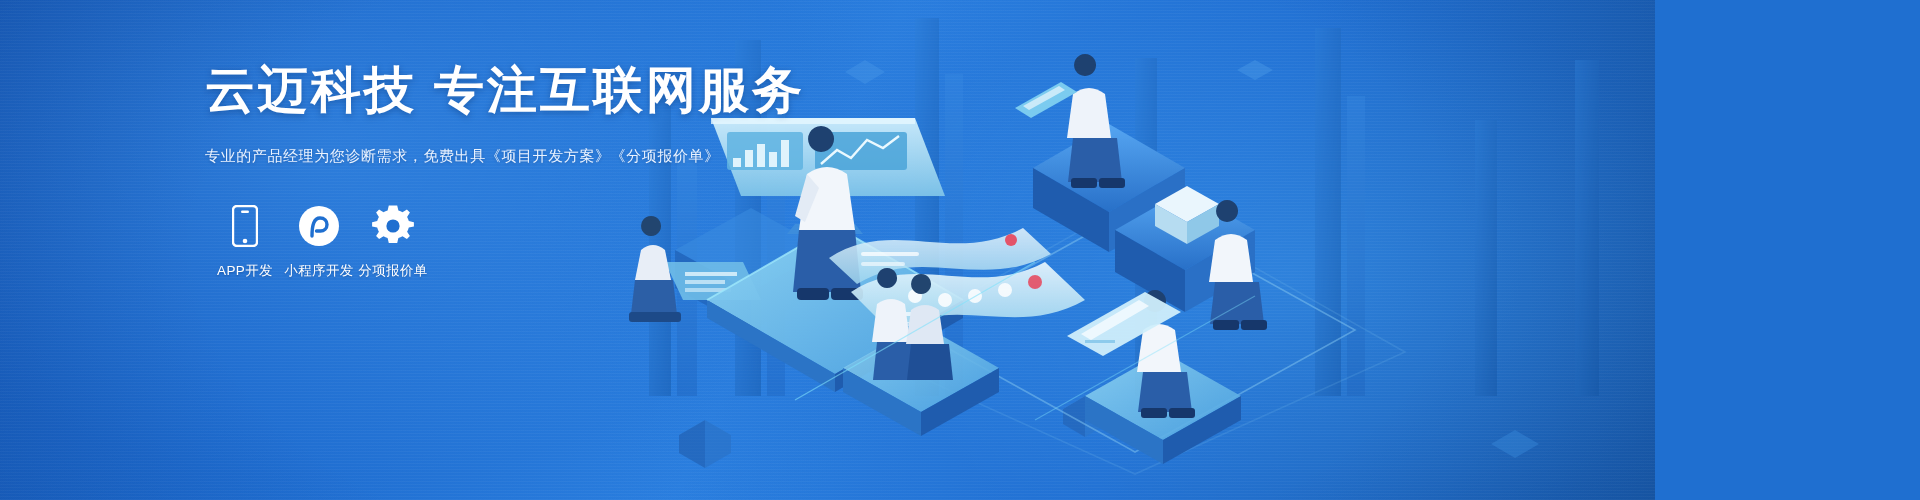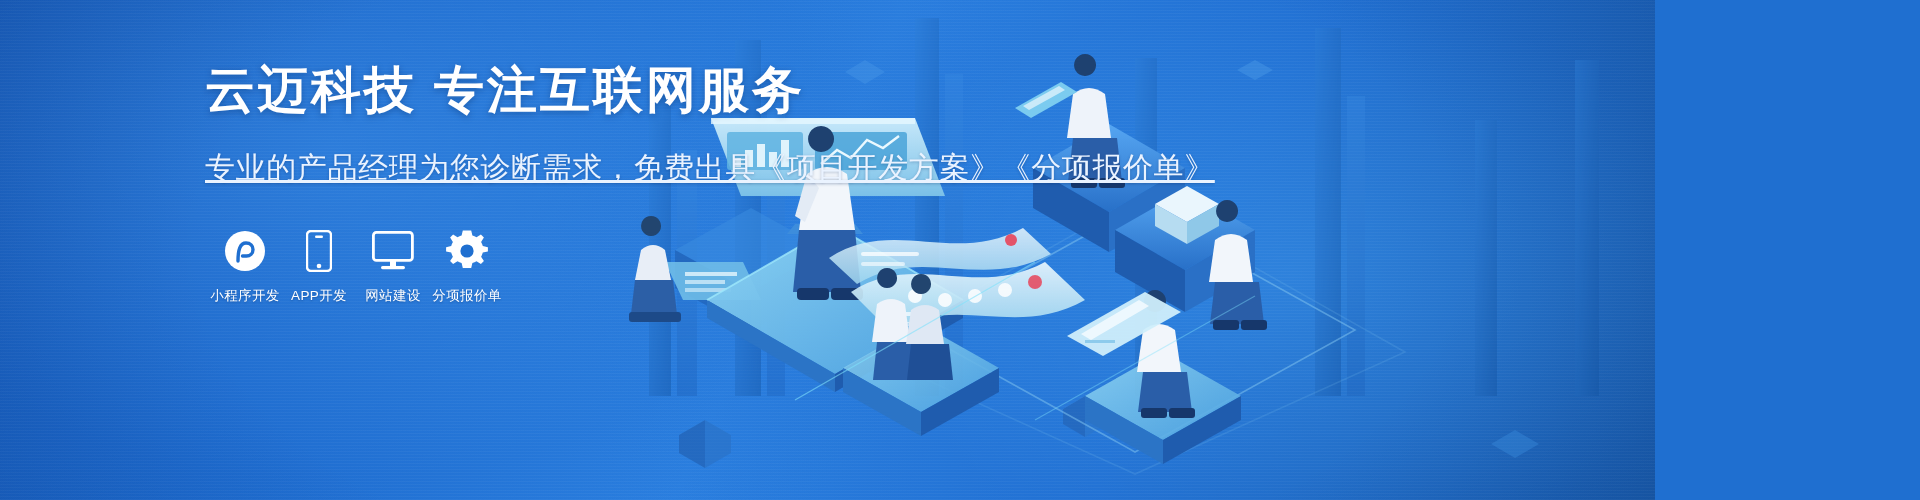--- a/index.html
+++ b/index.html
@@ -28,24 +28,23 @@
   }
 
   
   #left { position:absolute; left:205px; top:62px; width:700px; z-index:40; }
   #headline {
     font-size:50px; font-weight:bold; color:#ffffff; letter-spacing:3px;
     line-height:1.12; white-space:nowrap;
     text-shadow:0 2px 6px rgba(4,40,95,0.35);
   }
   .sub {
-    font-size:30px; color:#eaf3ff; letter-spacing:0.6px;
+    font-size:15px; color:#eaf3ff; letter-spacing:0.6px;
     line-height:1.62; white-space:nowrap;
     text-shadow:0 1px 3px rgba(4,40,95,0.30);
-    text-decoration:underline;
   }
   #subwrap { margin-top:26px; }
 
   
   #iconrow { display:flex; align-items:flex-start; margin-top:36px; }
   .icon-item { width:80px; display:flex; flex-direction:column; align-items:center; }
   .icon-item + .icon-item { margin-left:-6px; }
   .ic { height:44px; display:flex; align-items:center; justify-content:center; }
   .ic svg { display:block; }
   .icon-label {
@@ -280,50 +279,40 @@
     <div id="headline">云迈科技 专注互联网服务</div>
 
     <div id="subwrap">
       <div class="sub">专业的产品经理为您诊断需求，免费出具《项目开发方案》《分项报价单》</div>
     </div>
 
     <div id="iconrow">
 
       <div class="icon-item">
         <div class="ic">
-          <svg width="42" height="42" viewBox="0 0 42 42" xmlns="http://www.w3.org/2000/svg">
-            <circle cx="21" cy="21" r="20" fill="#ffffff"></circle>
-            <path d="M14 31 C14 20 16 13 22 13 C26.5 13 29 16 29 19.5 C29 23.5 26 26 22.5 26 L18.5 26" fill="none" stroke="#1f6fd0" stroke-width="3.4" stroke-linecap="round"></path>
-          </svg>
-        </div>
-        <div class="icon-label">小程序开发</div>
-      </div>
-
-      <div class="icon-item">
-        <div class="ic">
           <svg width="26" height="42" viewBox="0 0 26 42" xmlns="http://www.w3.org/2000/svg">
             <rect x="1" y="1" width="24" height="40" rx="4" fill="none" stroke="#ffffff" stroke-width="2.4"></rect>
             <rect x="9" y="5.5" width="8" height="2.6" rx="1.3" fill="#ffffff"></rect>
             <circle cx="13" cy="36" r="2.3" fill="#ffffff"></circle>
           </svg>
         </div>
         <div class="icon-label">APP开发</div>
       </div>
 
-
       <div class="icon-item">
         <div class="ic">
-          <svg width="42" height="40" viewBox="0 0 42 40" xmlns="http://www.w3.org/2000/svg">
-            <rect x="1.4" y="1.4" width="39" height="28" rx="3" fill="none" stroke="#ffffff" stroke-width="2.8"></rect>
-            <rect x="18" y="29" width="6" height="6" fill="#ffffff"></rect>
-            <rect x="9" y="35" width="24" height="3.2" rx="1.6" fill="#ffffff"></rect>
+          <svg width="42" height="42" viewBox="0 0 42 42" xmlns="http://www.w3.org/2000/svg">
+            <circle cx="21" cy="21" r="20" fill="#ffffff"></circle>
+            <path d="M14 31 C14 20 16 13 22 13 C26.5 13 29 16 29 19.5 C29 23.5 26 26 22.5 26 L18.5 26" fill="none" stroke="#1f6fd0" stroke-width="3.4" stroke-linecap="round"></path>
           </svg>
         </div>
-        <div class="icon-label">网站建设</div>
+        <div class="icon-label">小程序开发</div>
       </div>
+
+
 
       <div class="icon-item">
         <div class="ic">
           <svg width="42" height="42" viewBox="0 0 42 42" xmlns="http://www.w3.org/2000/svg">
             <path d="M21 0.5 l4.2 0 1.2 5.1 a15.6 15.6 0 0 1 4.1 1.7 l4.4 -2.8 3 3 -2.8 4.4 a15.6 15.6 0 0 1 1.7 4.1 l5.1 1.2 0 4.2 -5.1 1.2 a15.6 15.6 0 0 1 -1.7 4.1 l2.8 4.4 -3 3 -4.4 -2.8 a15.6 15.6 0 0 1 -4.1 1.7 l-1.2 5.1 -4.2 0 -4.2 0 -1.2 -5.1 a15.6 15.6 0 0 1 -4.1 -1.7 l-4.4 2.8 -3 -3 2.8 -4.4 a15.6 15.6 0 0 1 -1.7 -4.1 l-5.1 -1.2 0 -4.2 5.1 -1.2 a15.6 15.6 0 0 1 1.7 -4.1 l-2.8 -4.4 3 -3 4.4 2.8 a15.6 15.6 0 0 1 4.1 -1.7 l1.2 -5.1 z" fill="#ffffff"></path>
             <circle cx="21" cy="21" r="6.6" fill="#1f6fd0"></circle>
           </svg>
         </div>
         <div class="icon-label">分项报价单</div>
       </div>

